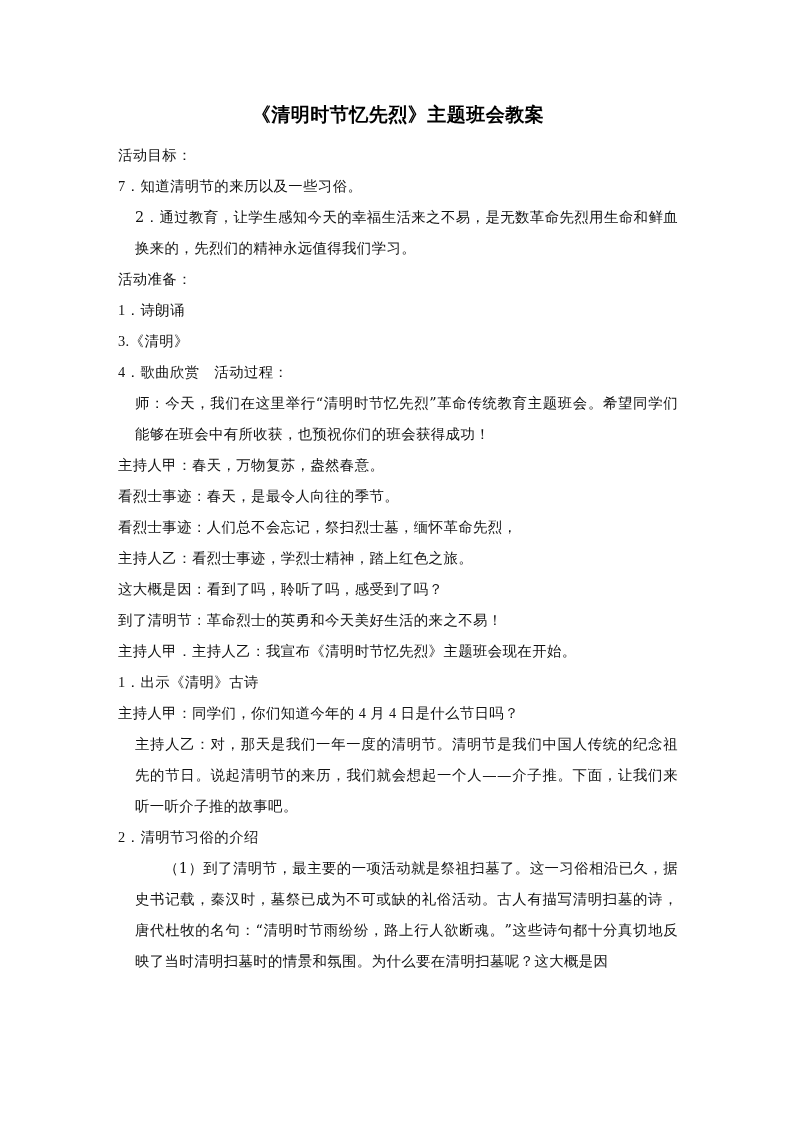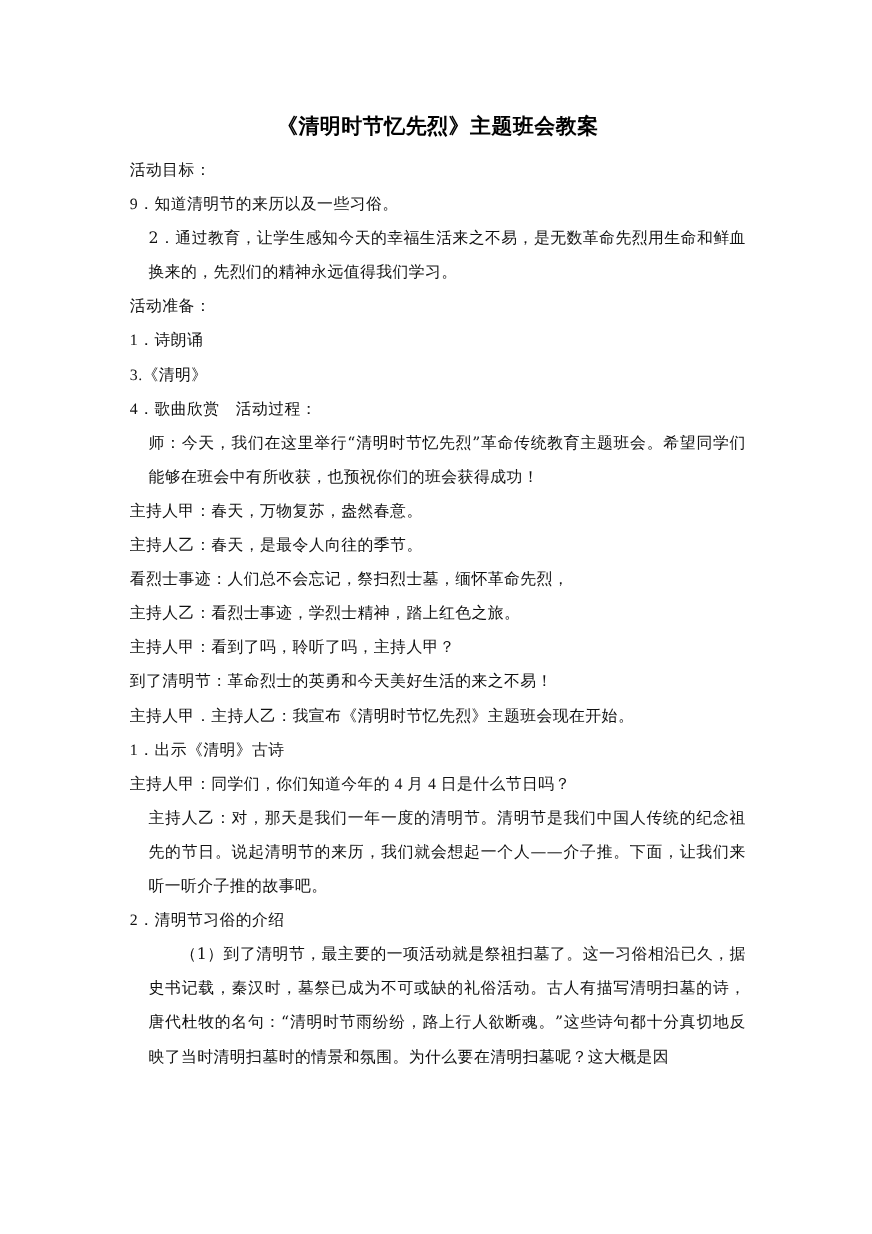--- a/index.html
+++ b/index.html
@@ -17,34 +17,34 @@
   .indent { text-indent: 29px; }
 </style>
 </head>
 <body>
 
 <div class="page">
   <div class="title">《清明时节忆先烈》主题班会教案</div>
 
   <div class="body">
     <div class="line">活动目标：</div>
-    <div class="line">9．知道清明节的来历以及一些习俗。</div>
+    <div class="line">7．知道清明节的来历以及一些习俗。</div>
     <div class="wrap">2．通过教育，让学生感知今天的幸福生活来之不易，是无数革命先烈用生命和鲜血换来的，先烈们的精神永远值得我们学习。</div>
 
     <div class="line">活动准备：</div>
     <div class="line">1．诗朗诵</div>
     <div class="line">3.《清明》</div>
     <div class="line">4．歌曲欣赏　活动过程：</div>
 
     <div class="wrap">师：今天，我们在这里举行“清明时节忆先烈”革命传统教育主题班会。希望同学们能够在班会中有所收获，也预祝你们的班会获得成功！</div>
     <div class="line">主持人甲：春天，万物复苏，盎然春意。</div>
-    <div class="line">主持人乙：春天，是最令人向往的季节。</div>
+    <div class="line">看烈士事迹：春天，是最令人向往的季节。</div>
     <div class="line">看烈士事迹：人们总不会忘记，祭扫烈士墓，缅怀革命先烈，</div>
     <div class="line">主持人乙：看烈士事迹，学烈士精神，踏上红色之旅。</div>
-    <div class="line">主持人甲：看到了吗，聆听了吗，主持人甲？</div>
+    <div class="line">这大概是因：看到了吗，聆听了吗，感受到了吗？</div>
     <div class="line">到了清明节：革命烈士的英勇和今天美好生活的来之不易！</div>
     <div class="line">主持人甲．主持人乙：我宣布《清明时节忆先烈》主题班会现在开始。</div>
     <div class="line">1．出示《清明》古诗</div>
     <div class="line">主持人甲：同学们，你们知道今年的 4 月 4 日是什么节日吗？</div>
     <div class="wrap">主持人乙：对，那天是我们一年一度的清明节。清明节是我们中国人传统的纪念祖先的节日。说起清明节的来历，我们就会想起一个人——介子推。下面，让我们来听一听介子推的故事吧。</div>
     <div class="line">2．清明节习俗的介绍</div>
     <div class="wrap indent">（1）到了清明节，最主要的一项活动就是祭祖扫墓了。这一习俗相沿已久，据史书记载，秦汉时，墓祭已成为不可或缺的礼俗活动。古人有描写清明扫墓的诗，唐代杜牧的名句：“清明时节雨纷纷，路上行人欲断魂。”这些诗句都十分真切地反映了当时清明扫墓时的情景和氛围。为什么要在清明扫墓呢？这大概是因</div>
   </div>
 </div>
 

